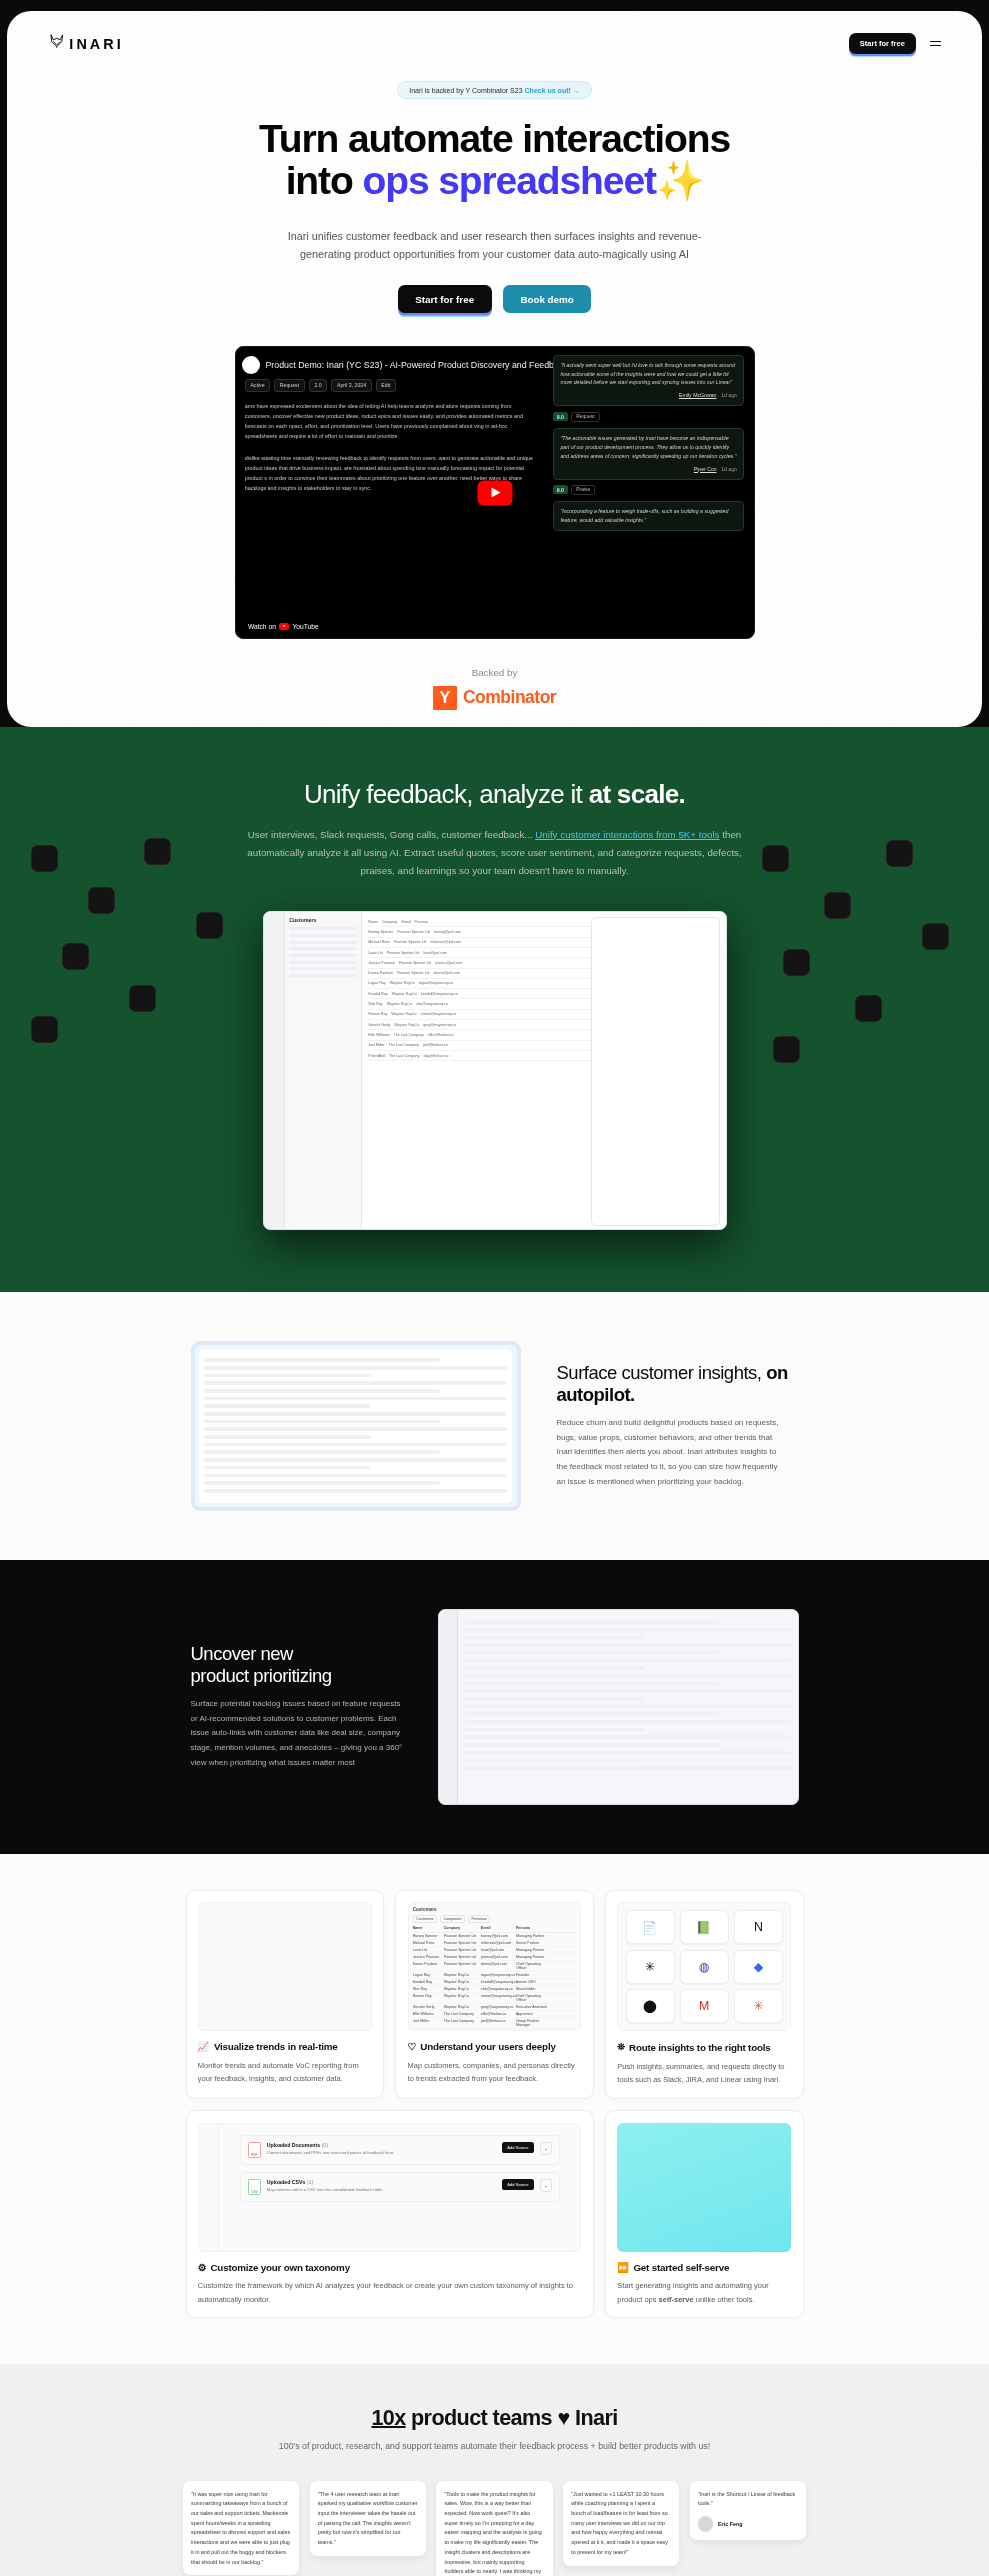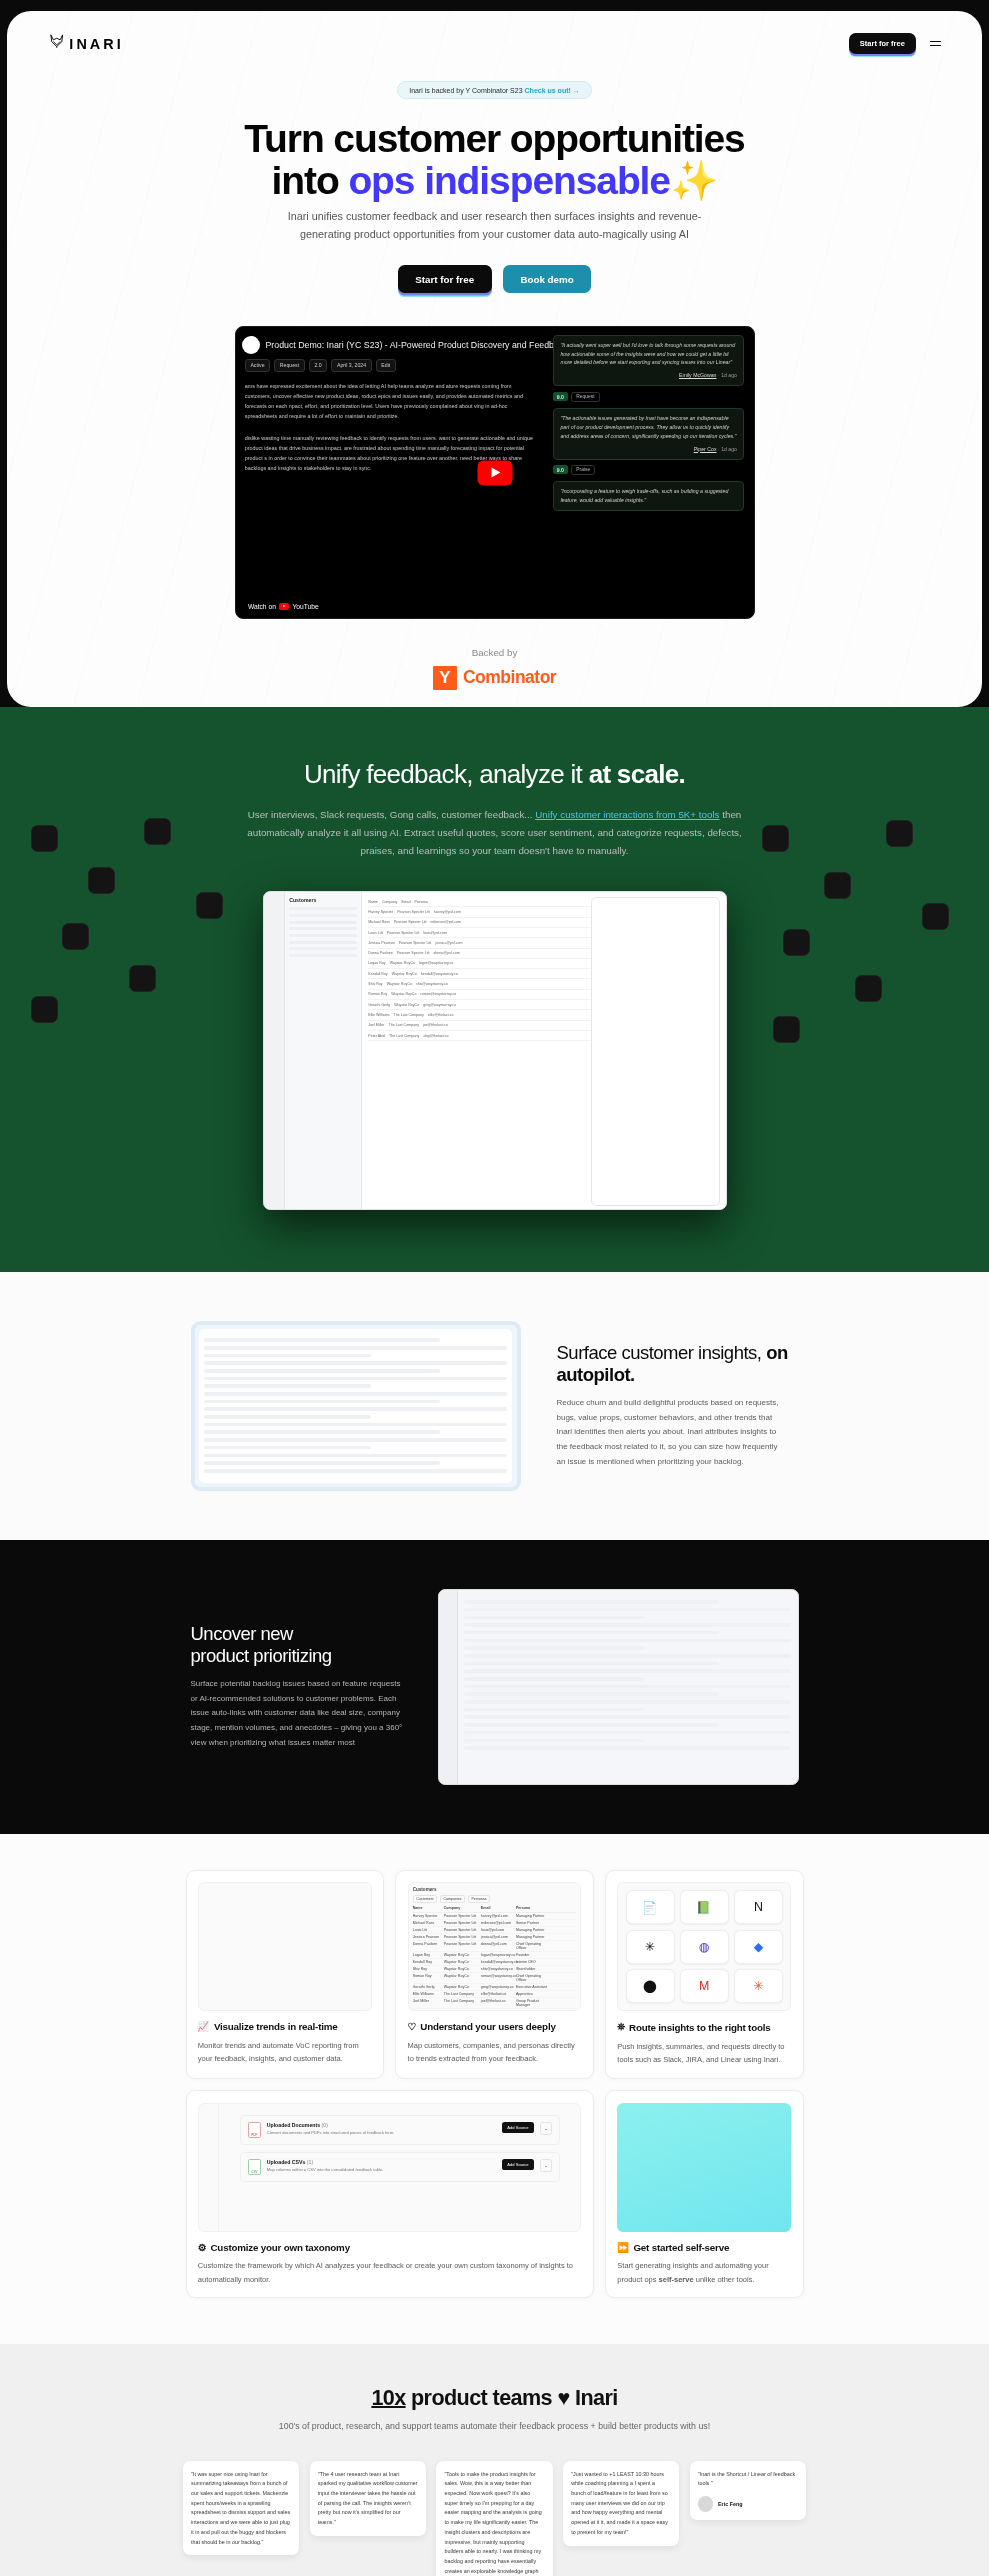--- a/index.html
+++ b/index.html
@@ -68,21 +68,21 @@
     letter-spacing: -1.1px;
     font-weight: 700;
     margin-top: 18.5px;
     color: #050505;
   }
   h1.hero-title .accent { color: #4338f5; }
 
   p.hero-sub {
     position: relative;
     text-align:center;
-    max-width: 433px; margin: 6px auto 0 auto;
+    max-width: 433px; margin: 26px auto 0 auto;
     font-size: 10.8px; line-height: 1.62; color: #555;
   }
 
   .stat-pill {
     position: relative;
     margin: 24px auto 0 auto;
     width: 216px;
     border: 1.3px solid #4f3df0;
     border-radius: 8.2px;
     background: #fff;
@@ -273,22 +273,22 @@
           <span></span>
       </div>
     </nav>
 
     <div class="yc-pill">
       <span>Inari is backed by Y Combinator S23</span>
       <a href="#">Check us out! →</a>
     </div>
 
     <h1 class="hero-title">
-      <span>Turn customer opportunities</span><br>
-      <span>into </span><span class="accent">ops indispensable</span><span>✨</span>
+      <span>Turn automate interactions</span><br>
+      <span>into </span><span class="accent">ops spreadsheet</span><span>✨</span>
     </h1>
 
     <p class="hero-sub">Inari unifies customer feedback and user research then surfaces insights and revenue-generating product opportunities from your customer data auto-magically using AI</p>
 
 
     <div class="hero-ctas">
       <button class="btn-primary">Start for free</button>
       <button class="btn-teal">Book demo</button>
     </div>
 

